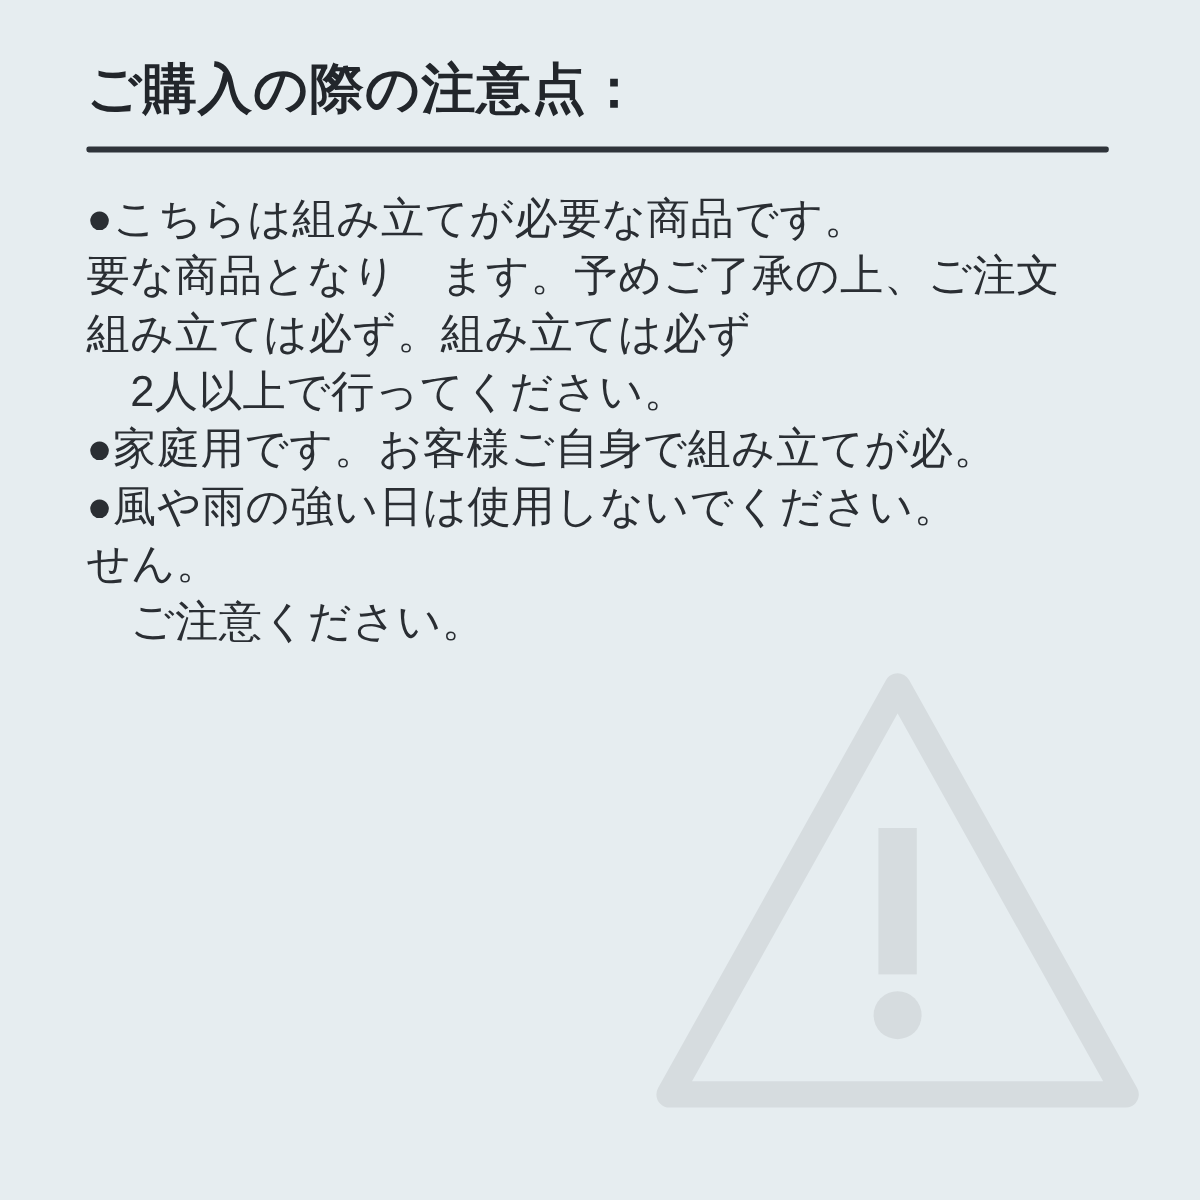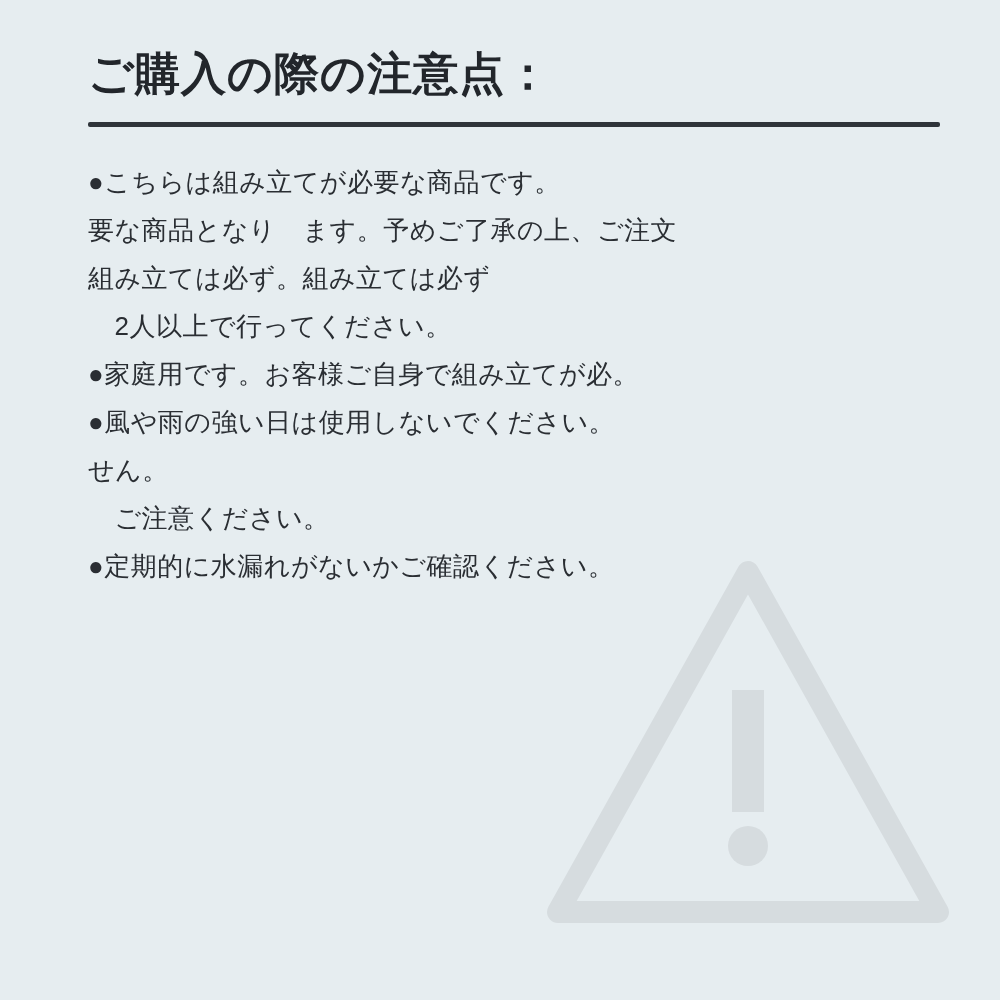--- a/index.html
+++ b/index.html
@@ -24,21 +24,21 @@
   .watermark{
     position:absolute;
     left:520px;
     top:535px;
     width:460px;
     height:420px;
     pointer-events:none;
   }
   .content{
     position:absolute;
-    left:88px;
+    left:72px;
     top:46px;
     width:860px;
     color:var(--text);
   }
   .title{
     font-size:45px;
     font-weight:700;
     line-height:56px;
     color:var(--title);
     letter-spacing:1px;
@@ -48,21 +48,21 @@
     margin-top:20px;
     width:852px;
     height:5px;
     background:var(--rule);
     border-radius:2px;
   }
   .notices{
     margin-top:31px;
   }
   .notice-line{
-    font-size:26px;
+    font-size:36px;
     line-height:48px;
     white-space:pre-wrap;
     color:var(--text);
     letter-spacing:0.5px;
   }
 </style>
 </head>
 <body>
 
 <div class="page">
@@ -80,16 +80,15 @@
 
     <div class="notices">
         <div class="notice-line">●こちらは組み立てが必要な商品です。</div>
         <div class="notice-line">要な商品となり　ます。予めご了承の上、ご注文</div>
         <div class="notice-line">組み立ては必ず。組み立ては必ず</div>
         <div class="notice-line">　2人以上で行ってください。</div>
         <div class="notice-line">●家庭用です。お客様ご自身で組み立てが必。</div>
         <div class="notice-line">●風や雨の強い日は使用しないでください。</div>
         <div class="notice-line">せん。</div>
         <div class="notice-line">　ご注意ください。</div>
-        <div class="notice-line">●定期的に水漏れがないかご確認ください。</div>
       </div>
   </div>
 </div>
 
 </body></html>

